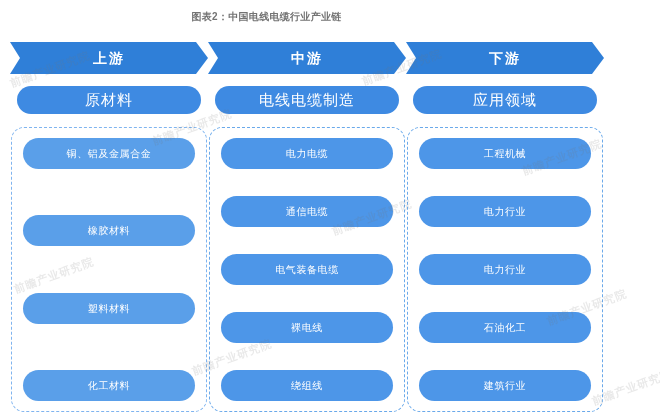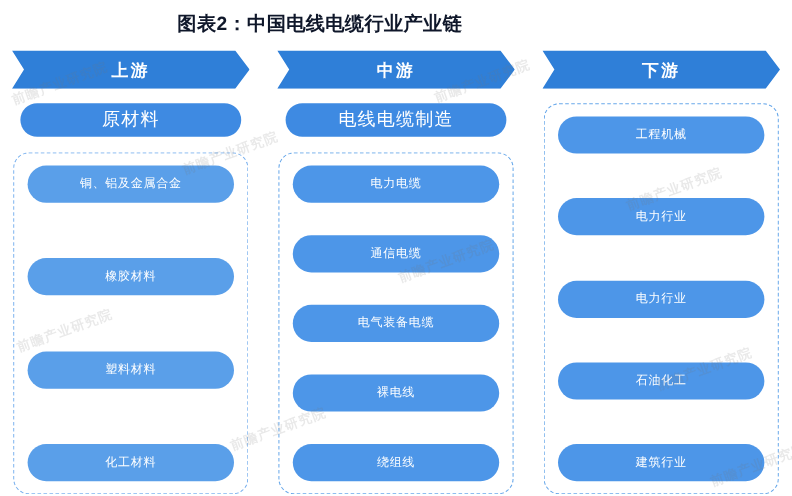--- a/index.html
+++ b/index.html
@@ -13,33 +13,33 @@
     font-family: "Liberation Sans", sans-serif;
     position: relative;
     overflow: hidden;
   }
   .title {
     position: absolute;
     top: 10px;
     left: 0;
     width: 533px;
     text-align: center;
-    font-size: 16px;
+    font-size: 10px;
     font-weight: bold;
-    color: #0f172a;
+    color: #737373;
     letter-spacing: 0.3px;
   }
   .columns {
     position: absolute;
     top: 42px;
     left: 0;
     width: 660px;
     height: 370px;
     display: flex;
-    justify-content: space-between;
+    justify-content: flex-start;
     padding: 0 10px;
     box-sizing: border-box;
   }
   .col {
     width: 198px;
     display: flex;
     flex-direction: column;
     align-items: center;
     position: relative;
   }
@@ -160,20 +160,21 @@
     </div>
   </div>
 
   <div class="col col-downstream">
     <div class="banner">
       <svg width="198" height="32" viewBox="0 0 198 32">
         <polygon points="0,0 186,0 198,16 186,32 0,32 10,16" fill="#2f7fd8"></polygon>
       </svg>
       <div class="banner-label">下游</div>
     </div>
+    <div class="head-pill">应用领域</div>
     <div class="group">
       <div class="item">工程机械</div>
       <div class="item">电力行业</div>
       <div class="item">电力行业</div>
       <div class="item">石油化工</div>
       <div class="item">建筑行业</div>
     </div>
   </div>
 
 </div>

